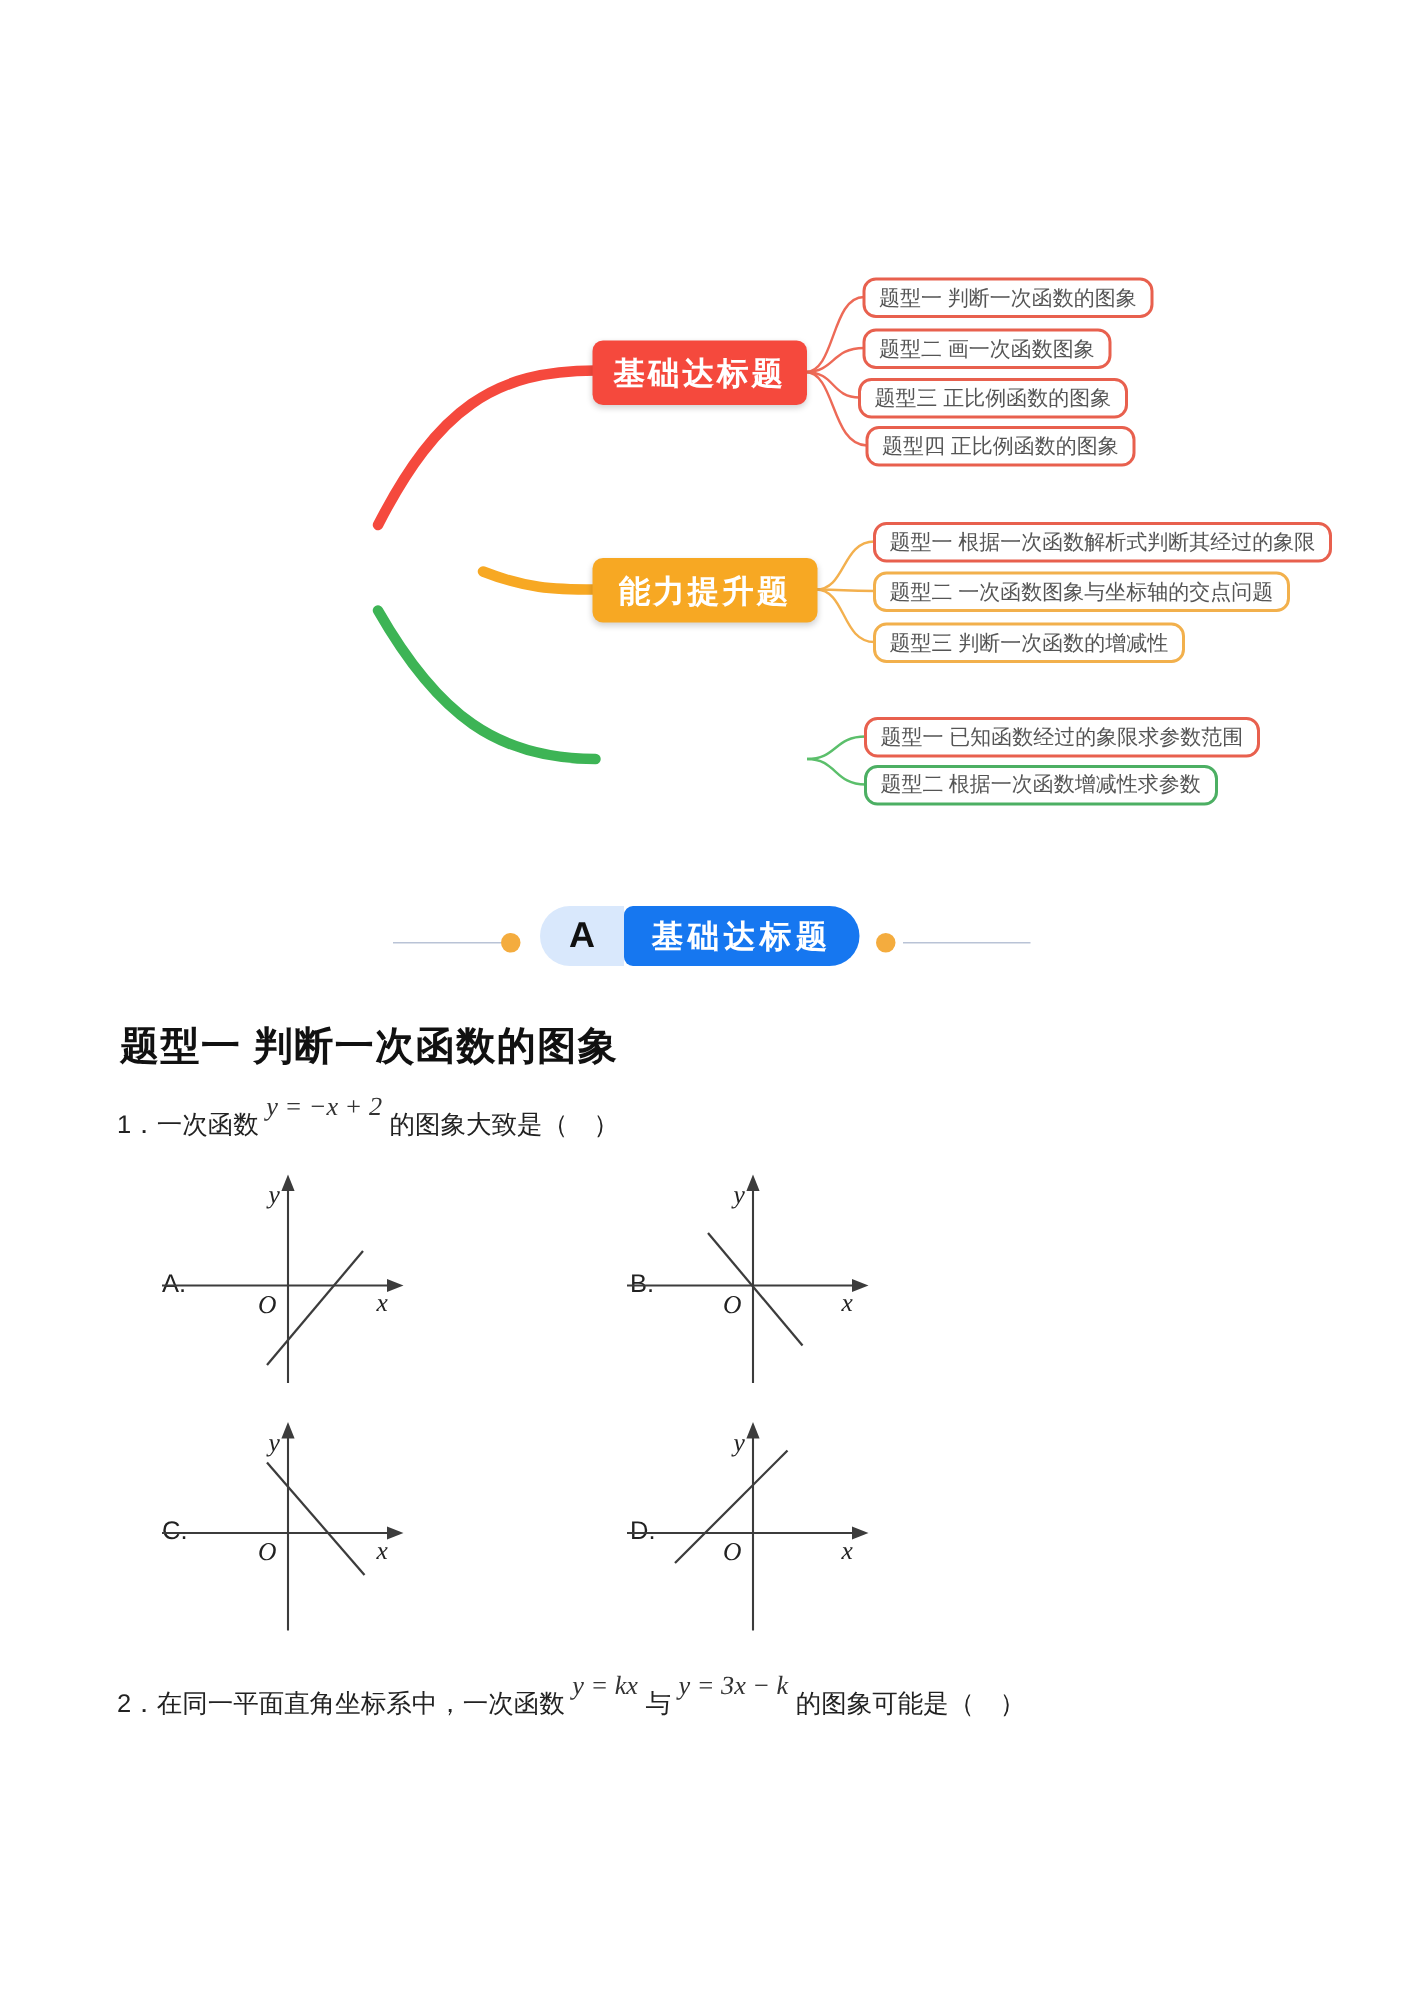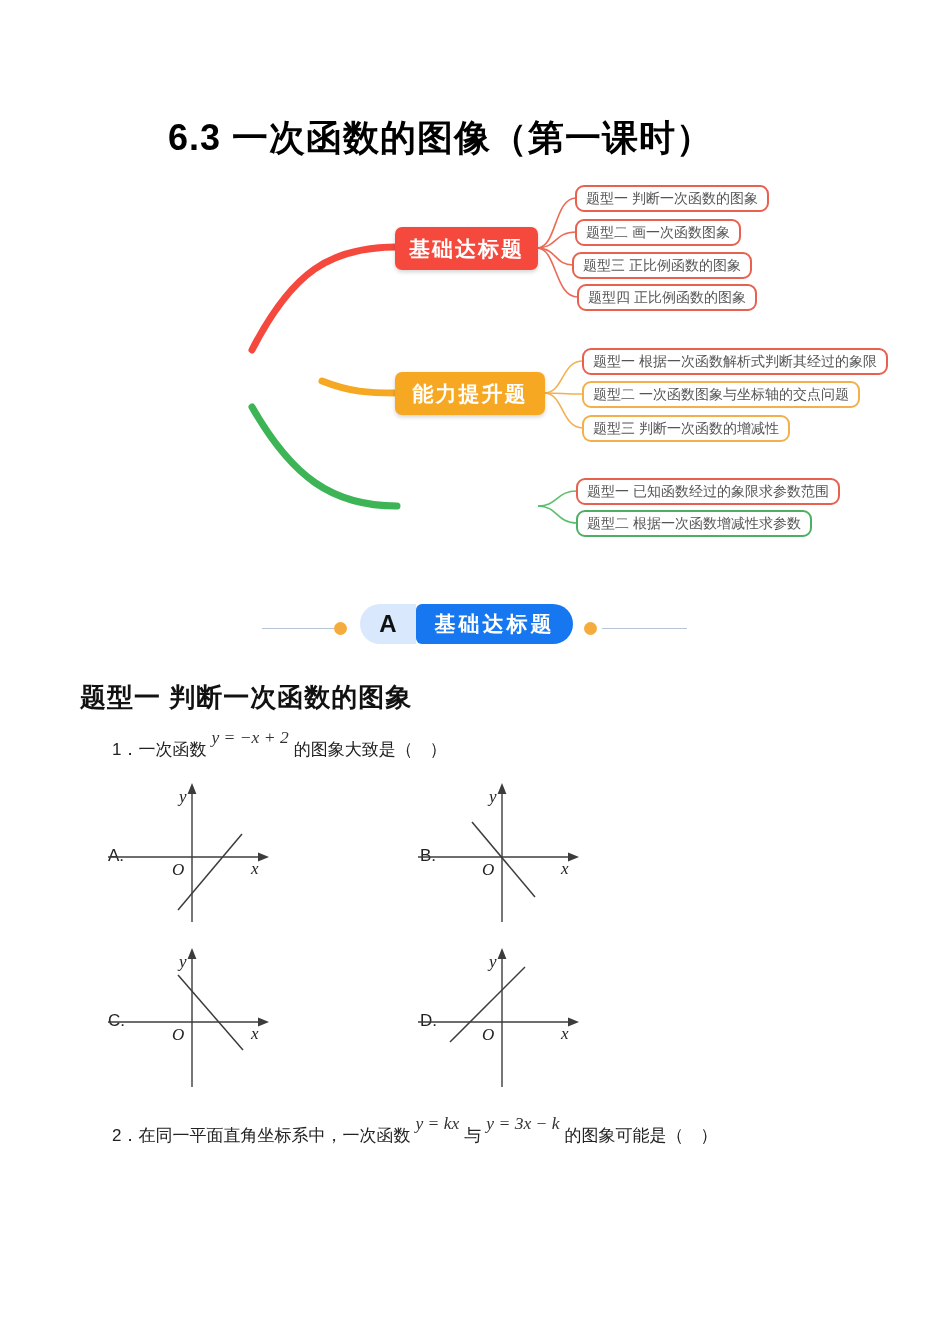--- a/index.html
+++ b/index.html
@@ -20,53 +20,52 @@
   .mm-node{position:absolute;z-index:2;display:flex;align-items:center;justify-content:center;
            color:#fff;font-weight:bold;font-size:21px;border-radius:7px;letter-spacing:2px;
            box-shadow:0 2px 4px rgba(0,0,0,.18);white-space:nowrap;}
   .mm-node.red{background:#F5493D;}
   .mm-node.orange{background:#F7A823;text-align:right;}
   .mm-node.green{background:#3DB455;}
   .mm-leaf{position:absolute;z-index:2;background:#fff;border:2px solid #ccc;border-radius:9px;
            font-size:14px;color:#555;padding:2px 9px;line-height:19px;white-space:nowrap;}
   .b-red{border-color:#E8604E;}
   .b-orange{border-color:#F2B04C;text-align:right;}
-  .b-green{border-color:#4CAF63;}
+  .b-green{border-color:#4CAF63;font-family:Liberation Serif, serif;}
 
   
   .div-line{position:absolute;height:1px;background:#b9c3d6;}
   .dot{position:absolute;width:13px;height:13px;border-radius:50%;background:#F4AC3E;}
   .pill{position:absolute;left:360px;top:604px;height:40px;display:flex;z-index:1;}
   .pill-a{width:56px;background:#D9E8FC;border-radius:20px 0 0 20px;
           display:flex;align-items:center;justify-content:center;
           font-weight:bold;font-size:24px;color:#111;}
   .pill-main{width:157px;background:#1677F0;border-radius:6px 20px 20px 6px;
           display:flex;align-items:center;justify-content:center;
           color:#fff;font-weight:bold;font-size:21px;letter-spacing:3px;white-space:nowrap;}
 
   
   .heading{font-size:26px;font-weight:bold;color:#111;letter-spacing:1px;white-space:nowrap;}
-  .question{font-size:17px;color:#222;white-space:nowrap;margin-left:34px;}
+  .question{font-size:17px;color:#222;white-space:nowrap;}
   .math{font-family:"Liberation Serif",serif;font-style:italic;position:relative;top:-12px;
         font-size:17.5px;color:#333;margin:0 5px;}
   .opt-label{font-size:17px;color:#222;}
 
   
   .graph-svg{overflow:visible;}
   .axis{stroke:#3c3c3c;stroke-width:1.4;}
   .arrow{fill:#3c3c3c;}
   .fn{stroke:#3c3c3c;stroke-width:1.5;}
   .axlbl{font-family:"Liberation Serif",serif;font-style:italic;font-size:17px;fill:#222;}
 </style>
 </head>
 <body>
 
 <div class="page">
 
-  <div class="abs title" style="left:168px;top:114px">6.3 一次函数的图像（第一课时）</div>
 
   <svg class="abs mm-svg" width="950" height="600" viewBox="0 0 950 600">
     <path d="M 252 350 C 292 272, 330 247, 397 247" stroke="#F5493D" stroke-width="7" fill="none" stroke-linecap="round"></path>
     <path d="M 322 381 C 350 392, 368 393, 397 393" stroke="#F7A823" stroke-width="7" fill="none" stroke-linecap="round"></path>
     <path d="M 252 407 C 292 477, 332 506, 397 506" stroke="#3DB455" stroke-width="7" fill="none" stroke-linecap="round"></path>
     <g stroke="#ED6A57" stroke-width="1.6" fill="none">
       <path d="M 537 248 C 557 248, 554 198, 576 198"></path>
       <path d="M 537 248 C 557 248, 554 232, 576 232"></path>
       <path d="M 537 248 C 557 248, 554 265, 573 265"></path>
       <path d="M 537 248 C 557 248, 554 297, 578 297"></path>

